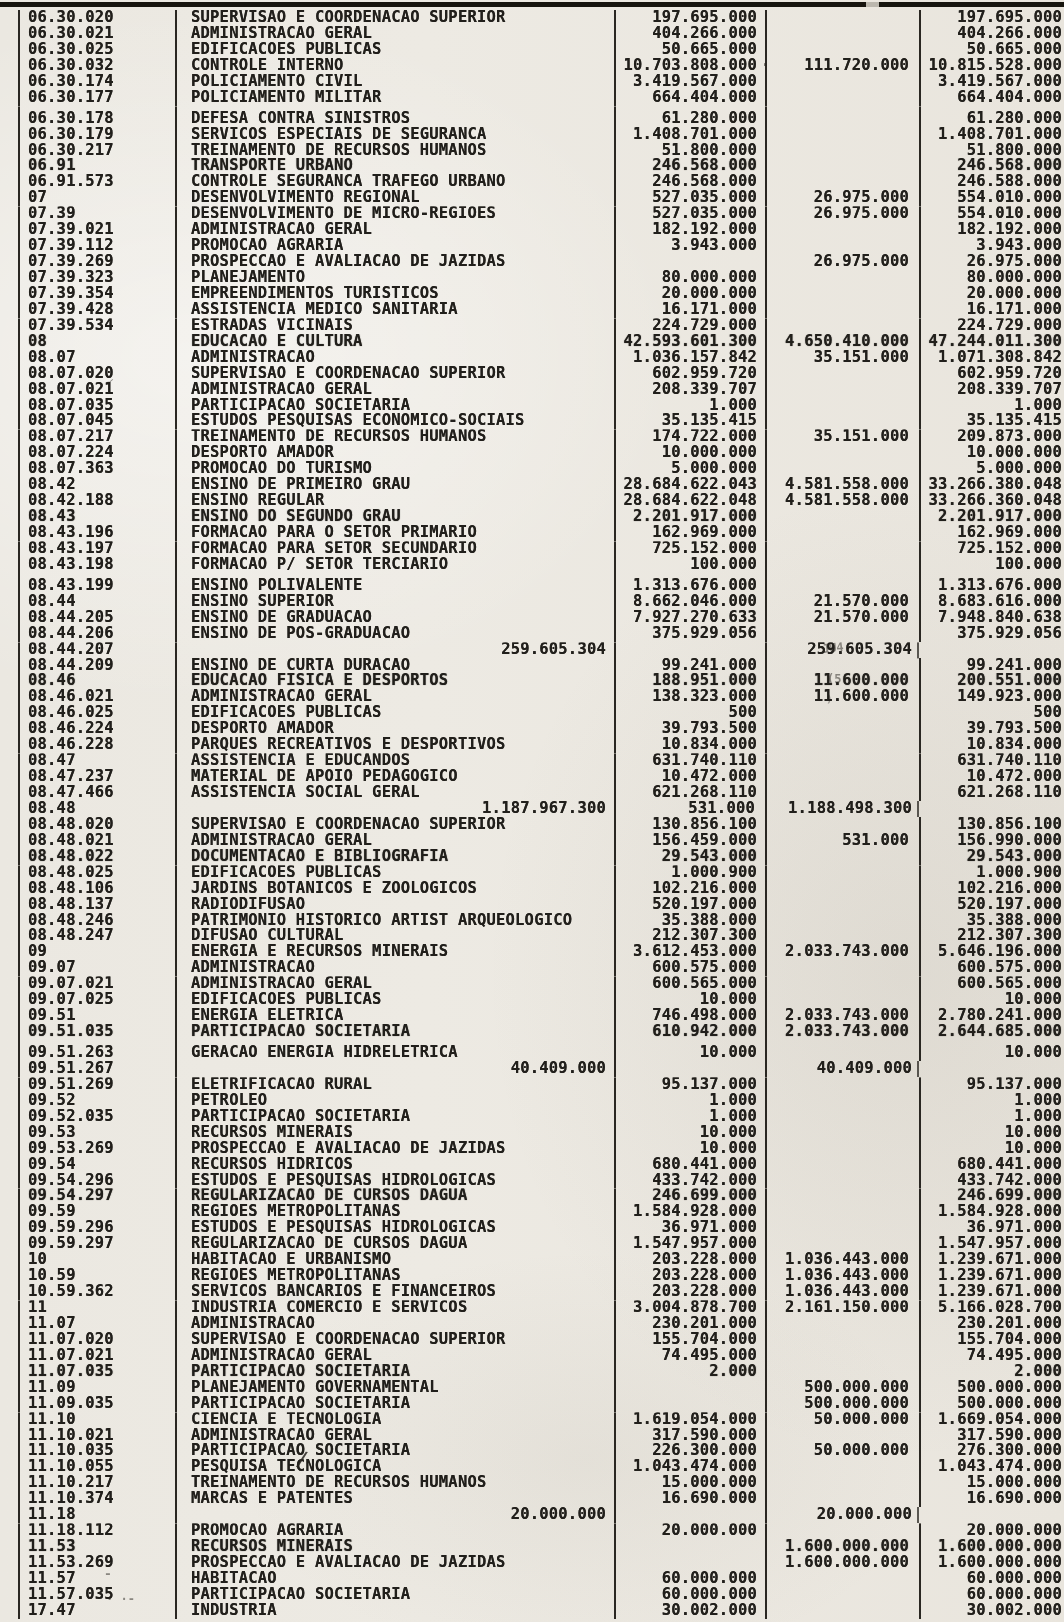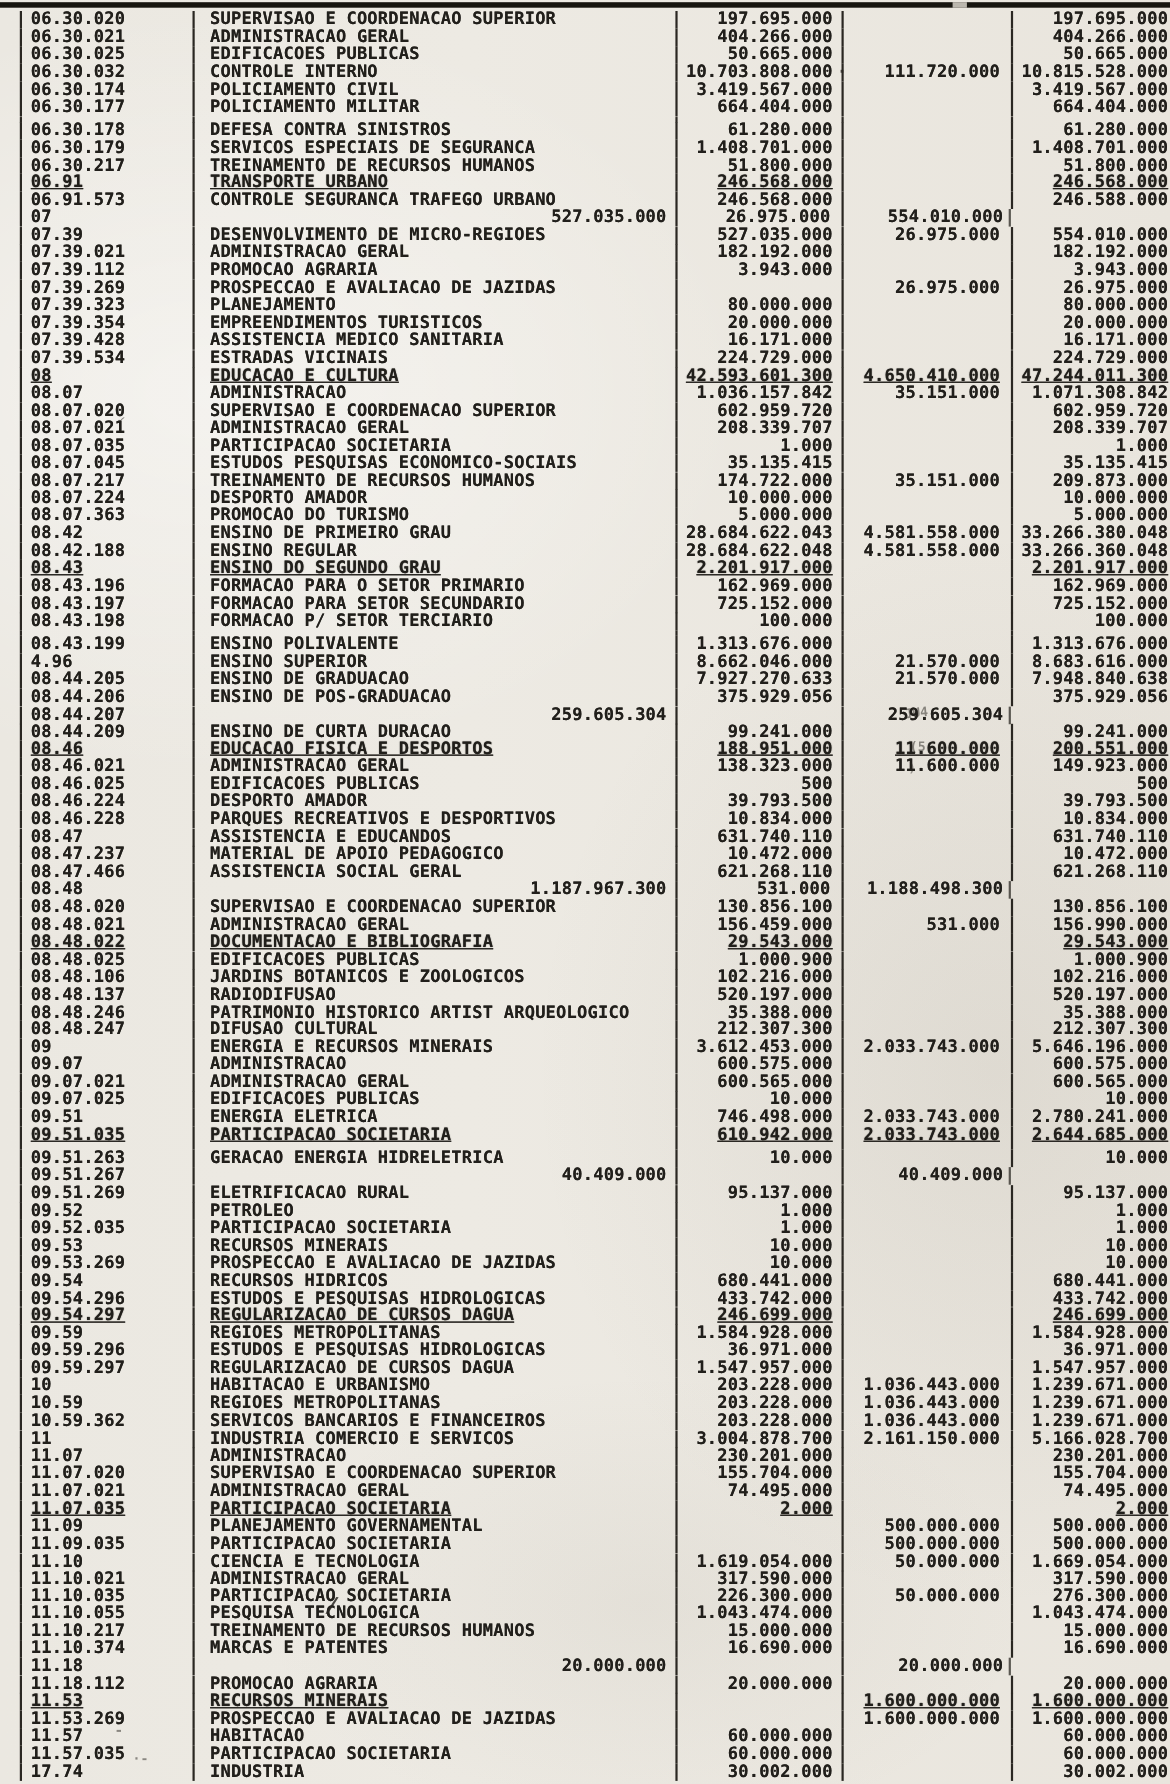--- a/index.html
+++ b/index.html
@@ -33,21 +33,21 @@
     font-size:15.5px;font-weight:bold;color:#211f1b;
     letter-spacing:0.2px;
     text-shadow:0 0 0.55px rgba(33,31,27,0.85);
   }
   .c-code{border-left:2px solid #2a2722;padding-left:8px;}
   .c-desc{border-left:2px solid #2a2722;padding-left:14px;}
   .c-a1{border-left:2px solid #2a2722;text-align:right;padding-right:8px;}
   .c-a2{border-left:2px solid #2a2722;text-align:right;padding-right:10px;}
   .c-a3{border-left:2px solid #2a2722;border-right:2px solid rgba(42,39,34,0.75);text-align:right;padding-right:5px;}
   .r:nth-child(7n) .cell{transform:translateY(0.4px);}
-  .r:nth-child(11n) .cell{text-shadow:0 0 0.9px rgba(33,31,27,0.9);text-decoration:underline;}
+  .r:nth-child(11n) .cell{text-shadow:0 0 0.9px rgba(33,31,27,0.9);}
   .artifact{
     position:absolute;font-weight:bold;color:#2a2722;pointer-events:none;
     font-family:"DejaVu Sans Mono","Liberation Mono",monospace;
   }
 </style>
 </head>
 <body>
 
 <div class="top-rule">
   <span class="notch"></span>
@@ -133,20 +133,21 @@
     </div>
     <div class="r">
       <div class="cell c-code">06.91.573</div>
       <div class="cell c-desc">CONTROLE SEGURANCA TRAFEGO URBANO</div>
       <div class="cell c-a1">246.568.000</div>
       <div class="cell c-a2"></div>
       <div class="cell c-a3">246.588.000</div>
     </div>
     <div class="r">
       <div class="cell c-code">07</div>
+      <div class="cell c-desc">DESENVOLVIMENTO REGIONAL</div>
       <div class="cell c-a1">527.035.000</div>
       <div class="cell c-a2">26.975.000</div>
       <div class="cell c-a3">554.010.000</div>
     </div>
     <div class="r">
       <div class="cell c-code">07.39</div>
       <div class="cell c-desc">DESENVOLVIMENTO DE MICRO-REGIOES</div>
       <div class="cell c-a1">527.035.000</div>
       <div class="cell c-a2">26.975.000</div>
       <div class="cell c-a3">554.010.000</div>
@@ -313,21 +314,21 @@
       <div class="cell c-a3"></div>
     </div>
     <div class="r">
       <div class="cell c-code">08.43.199</div>
       <div class="cell c-desc">ENSINO POLIVALENTE</div>
       <div class="cell c-a1">1.313.676.000</div>
       <div class="cell c-a2"></div>
       <div class="cell c-a3">1.313.676.000</div>
     </div>
     <div class="r">
-      <div class="cell c-code">4.96</div>
+      <div class="cell c-code">08.44</div>
       <div class="cell c-desc">ENSINO SUPERIOR</div>
       <div class="cell c-a1">8.662.046.000</div>
       <div class="cell c-a2">21.570.000</div>
       <div class="cell c-a3">8.683.616.000</div>
     </div>
     <div class="r">
       <div class="cell c-code">08.44.205</div>
       <div class="cell c-desc">ENSINO DE GRADUACAO</div>
       <div class="cell c-a1">7.927.270.633</div>
       <div class="cell c-a2">21.570.000</div>
@@ -757,21 +758,21 @@
       <div class="cell c-a3">60.000.000</div>
     </div>
     <div class="r">
       <div class="cell c-code">11.57.035</div>
       <div class="cell c-desc">PARTICIPACAO SOCIETARIA</div>
       <div class="cell c-a1">60.000.000</div>
       <div class="cell c-a2"></div>
       <div class="cell c-a3">60.000.000</div>
     </div>
     <div class="r">
-      <div class="cell c-code">17.74</div>
+      <div class="cell c-code">17.47</div>
       <div class="cell c-desc">INDUSTRIA</div>
       <div class="cell c-a1">30.002.000</div>
       <div class="cell c-a2"></div>
       <div class="cell c-a3">30.002.000</div>
     </div>
   </div>
 
 <div id="artifact-layer">
     <span class="artifact" style="left: 761px; top: 56px; font-size: 15px; opacity: 0.8; transform: rotate(0deg);">·</span>
     <span class="artifact" style="left: 107px; top: 375px; font-size: 11px; opacity: 0.55; transform: rotate(12deg);">✓</span>

